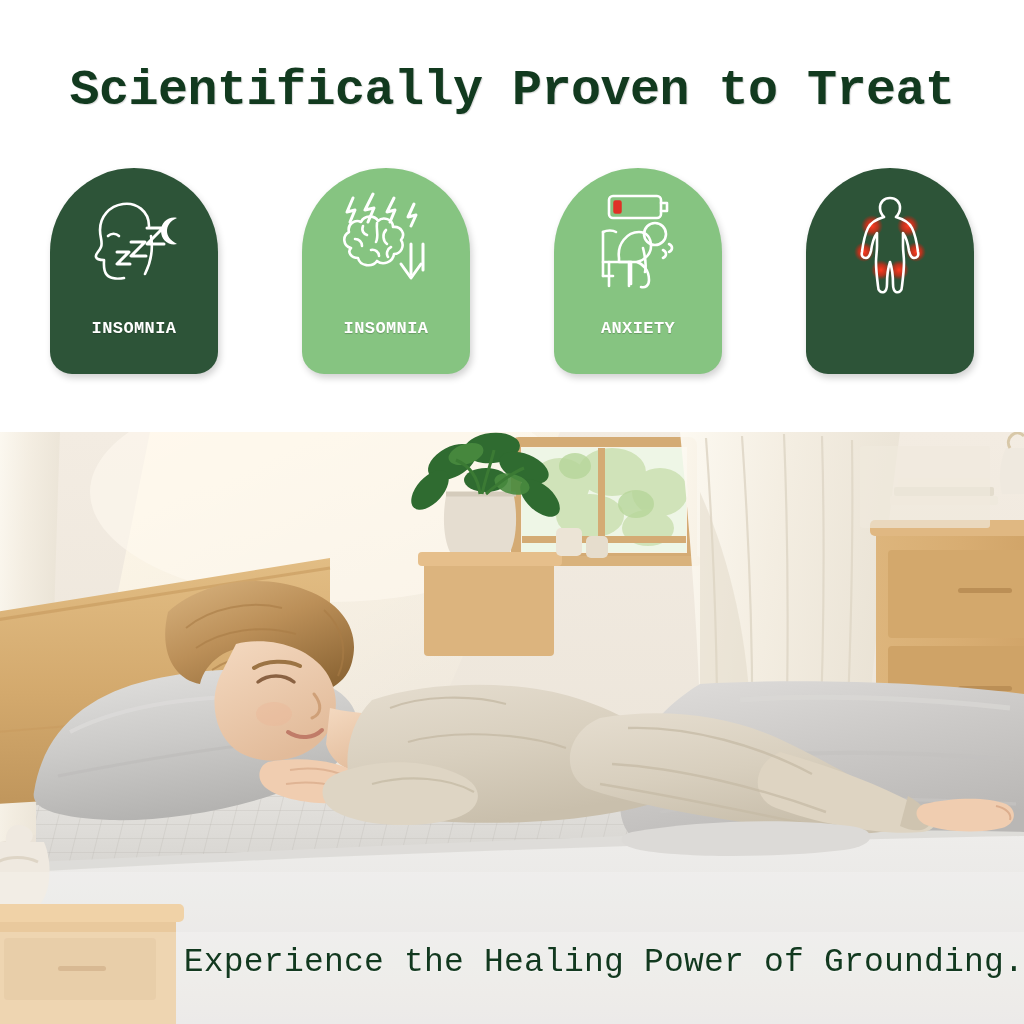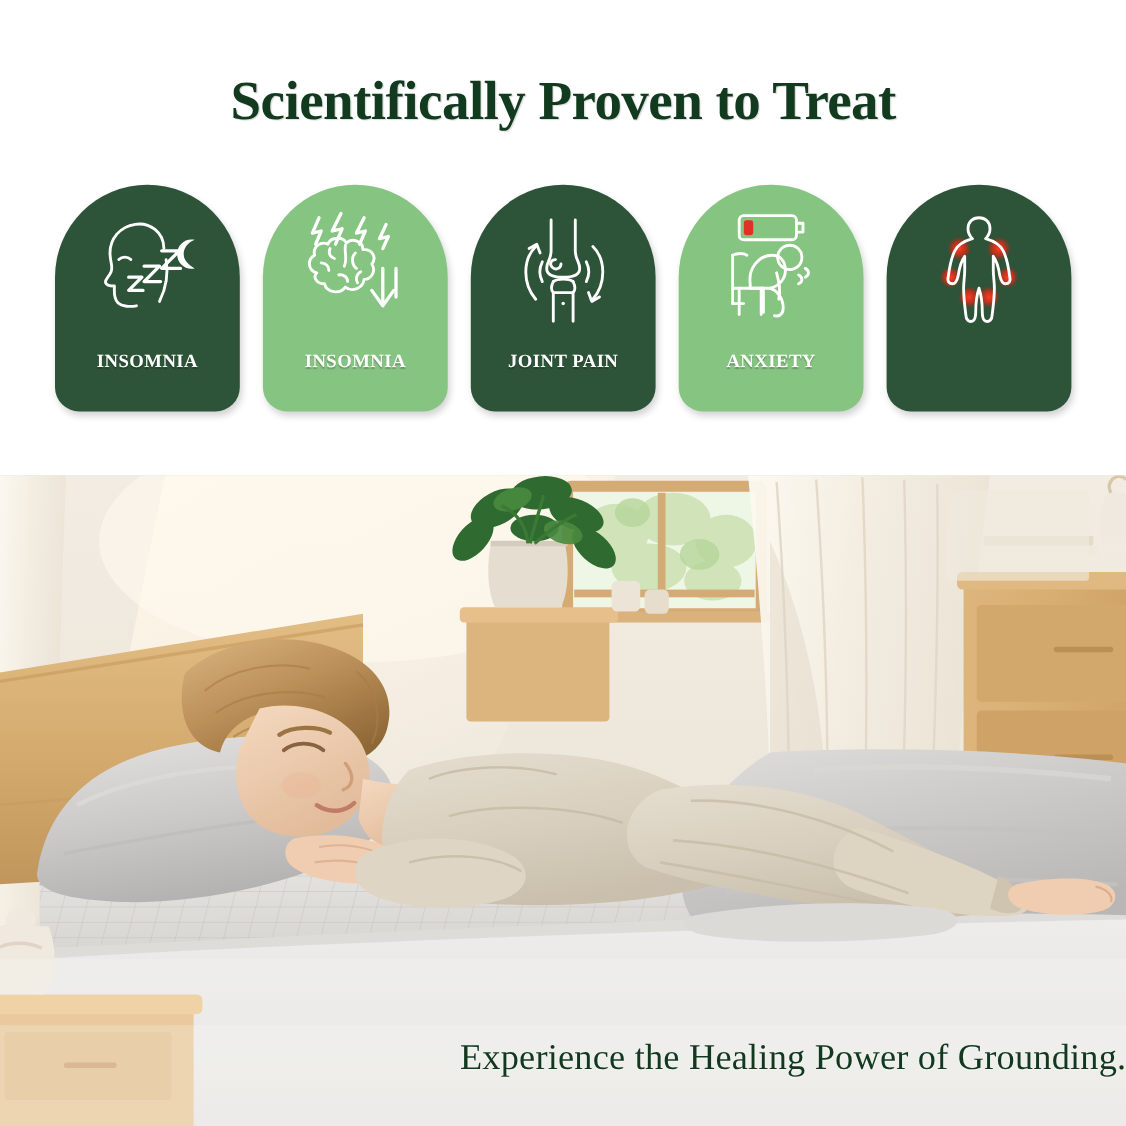--- a/index.html
+++ b/index.html
@@ -6,21 +6,21 @@
     margin: 0;
     padding: 0;
     background: #ffffff;
   }
   #page {
     position: relative;
     width: 1024px;
     height: 1024px;
     overflow: hidden;
     background: #ffffff;
-    font-family: Liberation Serif, serif;
+    font-family: Liberation Mono, monospace;
   }
 
   
   #header-panel {
     position: absolute;
     left: 0; top: 0;
     width: 1024px;
     height: 432px;
     background: #ffffff;
   }
@@ -169,47 +169,20 @@
             <path d="M60 55 C56 57, 55 62, 57 65"></path>
 
             <path d="M80 52 V82" stroke-width="3"></path>
             <path d="M70 72 L80 86 L90 72" stroke-width="3"></path>
             <path d="M92 52 V78" stroke-width="3"></path>
           </svg>
         </div>
         <div class="badge-label">INSOMNIA</div>
       </div>
 
-      <div class="badge-card dark">
-        <div class="badge-icon">
-          <svg viewBox="0 0 110 108" fill="none" stroke="#ffffff" stroke-width="2.6" stroke-linecap="round" stroke-linejoin="round">
-
-            <path d="M44 8 V36 C44 44, 40 46, 40 52 C40 58, 46 60, 55 60
-                     C64 60, 70 58, 70 52 C70 46, 66 44, 66 36 V8"></path>
-
-            <path d="M48 44 C44 44, 42 48, 45 51 C48 54, 53 52, 53 48"></path>
-
-            <path d="M46 64 C44 68, 44 72, 46 74 V100"></path>
-            <path d="M64 64 C66 68, 66 72, 64 74 V100"></path>
-            <path d="M46 64 C50 61, 60 61, 64 64"></path>
-            <path d="M46 74 H64"></path>
-            <circle cx="55" cy="84" r="1.6" fill="#ffffff" stroke="none"></circle>
-
-            <path d="M30 32 C18 44, 18 66, 30 80"></path>
-            <path d="M24 34 L31 30 L34 38"></path>
-
-            <path d="M82 32 C94 44, 94 66, 82 80"></path>
-            <path d="M88 78 L81 82 L78 74"></path>
-
-            <path d="M36 46 C33 52, 33 58, 36 64"></path>
-            <path d="M76 46 C79 52, 79 58, 76 64"></path>
-          </svg>
-        </div>
-        <div class="badge-label">JOINT PAIN</div>
-      </div>
 
       <div class="badge-card light">
         <div class="badge-icon">
           <svg viewBox="0 0 110 108" fill="none" stroke="#ffffff" stroke-width="2.6" stroke-linecap="round" stroke-linejoin="round">
 
             <rect x="26" y="4" width="52" height="22" rx="4"></rect>
             <path d="M78 11 H84 V19 H78"></path>
 
             <rect x="31" y="9" width="7" height="12" rx="1.5" fill="#e03127" stroke="#e03127" stroke-width="1.5"></rect>
 

